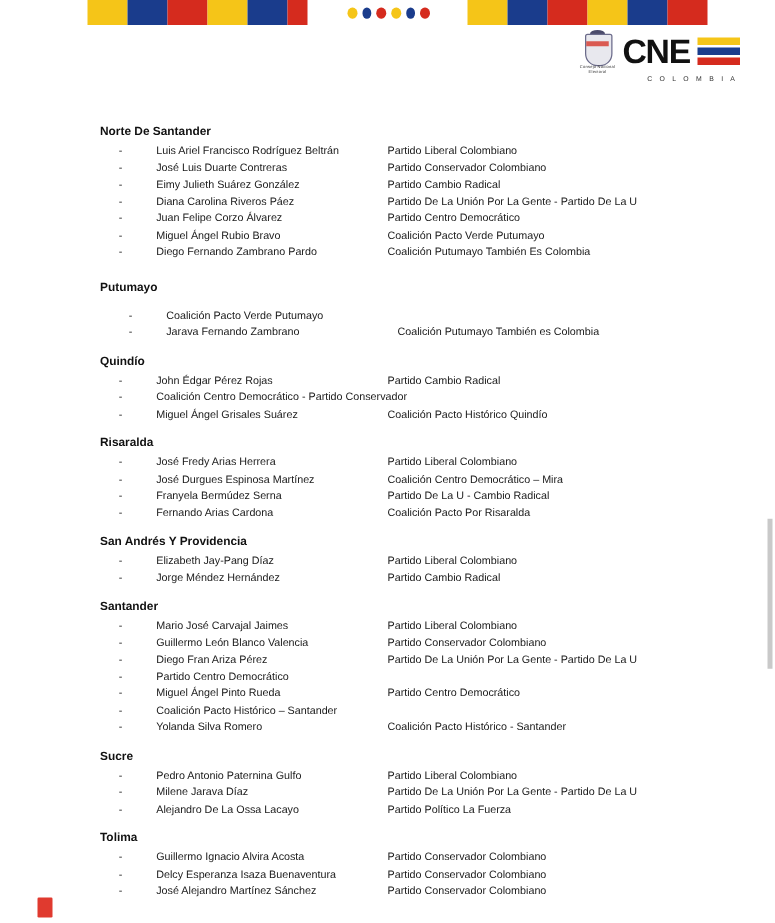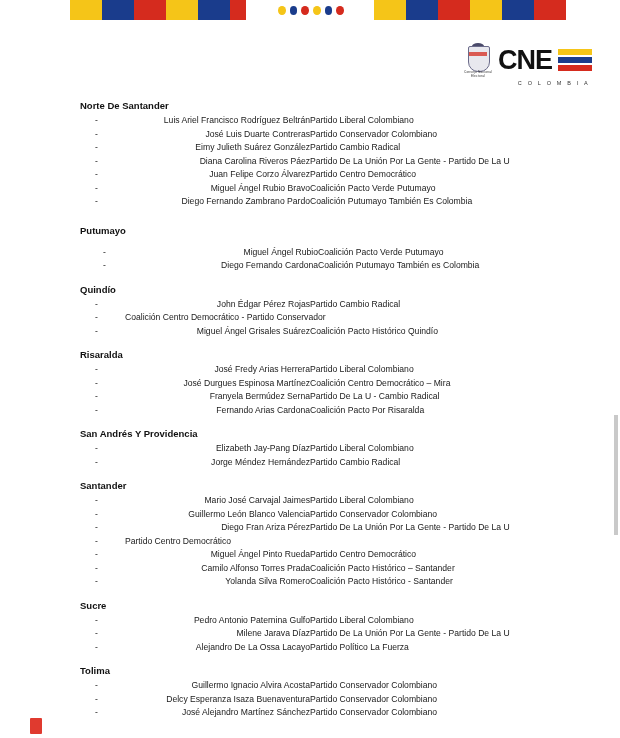--- a/index.html
+++ b/index.html
@@ -58,21 +58,21 @@
     align-items: center;
   }
   .dot { width: 9px; height: 9px; border-radius: 50%; }
   .dot-y { background: #f5c518; }
   .dot-b { background: #1a3c8c; }
   .dot-r { background: #d52b1e; }
 
   
   .logo-area {
     position: absolute;
-    top: 43px;
+    top: 24px;
     right: 28px;
     display: flex;
     align-items: center;
     gap: 6px;
   }
   .crest {
     width: 28px;
     height: 34px;
     position: relative;
   }
@@ -166,21 +166,20 @@
   }
   .dash {
     width: 30px;
     padding-left: 95px;
     box-sizing: content-box;
     color: #1a1a1a;
   }
   .row.ind .dash { padding-left: 103px; }
   .name {
     width: 185px;
-    text-align: right;
   }
   .party {
     flex: 1;
   }
 
   
   .scroll-mark {
     position: absolute;
     right: 2px;
     background: #c9c9c9;
@@ -278,26 +277,25 @@
       <span class="name">Diego Fernando Zambrano Pardo</span>
       <span class="party">Coalición Putumayo También Es Colombia</span>
     </div>
 
   <div class="gap-lg"></div>
 
   <div class="dept indented">Putumayo</div>
   <div class="gap-sm"></div>
   <div class="row ind">
       <span class="dash">-</span>
-      <span class="name">Miguel Ángel Rubio</span>
       <span class="party">Coalición Pacto Verde Putumayo</span>
     </div>
   <div class="row ind">
       <span class="dash">-</span>
-      <span class="name">Diego Fernando Cardona</span>
+      <span class="name">Jarava Fernando Zambrano</span>
       <span class="party">Coalición Putumayo También es Colombia</span>
     </div>
 
   <div class="gap-md"></div>
 
   <div class="dept">Quindío</div>
   <div class="row">
       <span class="dash">-</span>
       <span class="name">John Édgar Pérez Rojas</span>
       <span class="party">Partido Cambio Radical</span>
@@ -372,21 +370,20 @@
       <span class="dash">-</span>
       <span class="party">Partido Centro Democrático</span>
     </div>
   <div class="row">
       <span class="dash">-</span>
       <span class="name">Miguel Ángel Pinto Rueda</span>
       <span class="party">Partido Centro Democrático</span>
     </div>
   <div class="row">
       <span class="dash">-</span>
-      <span class="name">Camilo Alfonso Torres Prada</span>
       <span class="party">Coalición Pacto Histórico – Santander</span>
     </div>
   <div class="row">
       <span class="dash">-</span>
       <span class="name">Yolanda Silva Romero</span>
       <span class="party">Coalición Pacto Histórico - Santander</span>
     </div>
 
   <div class="gap-md"></div>
 

